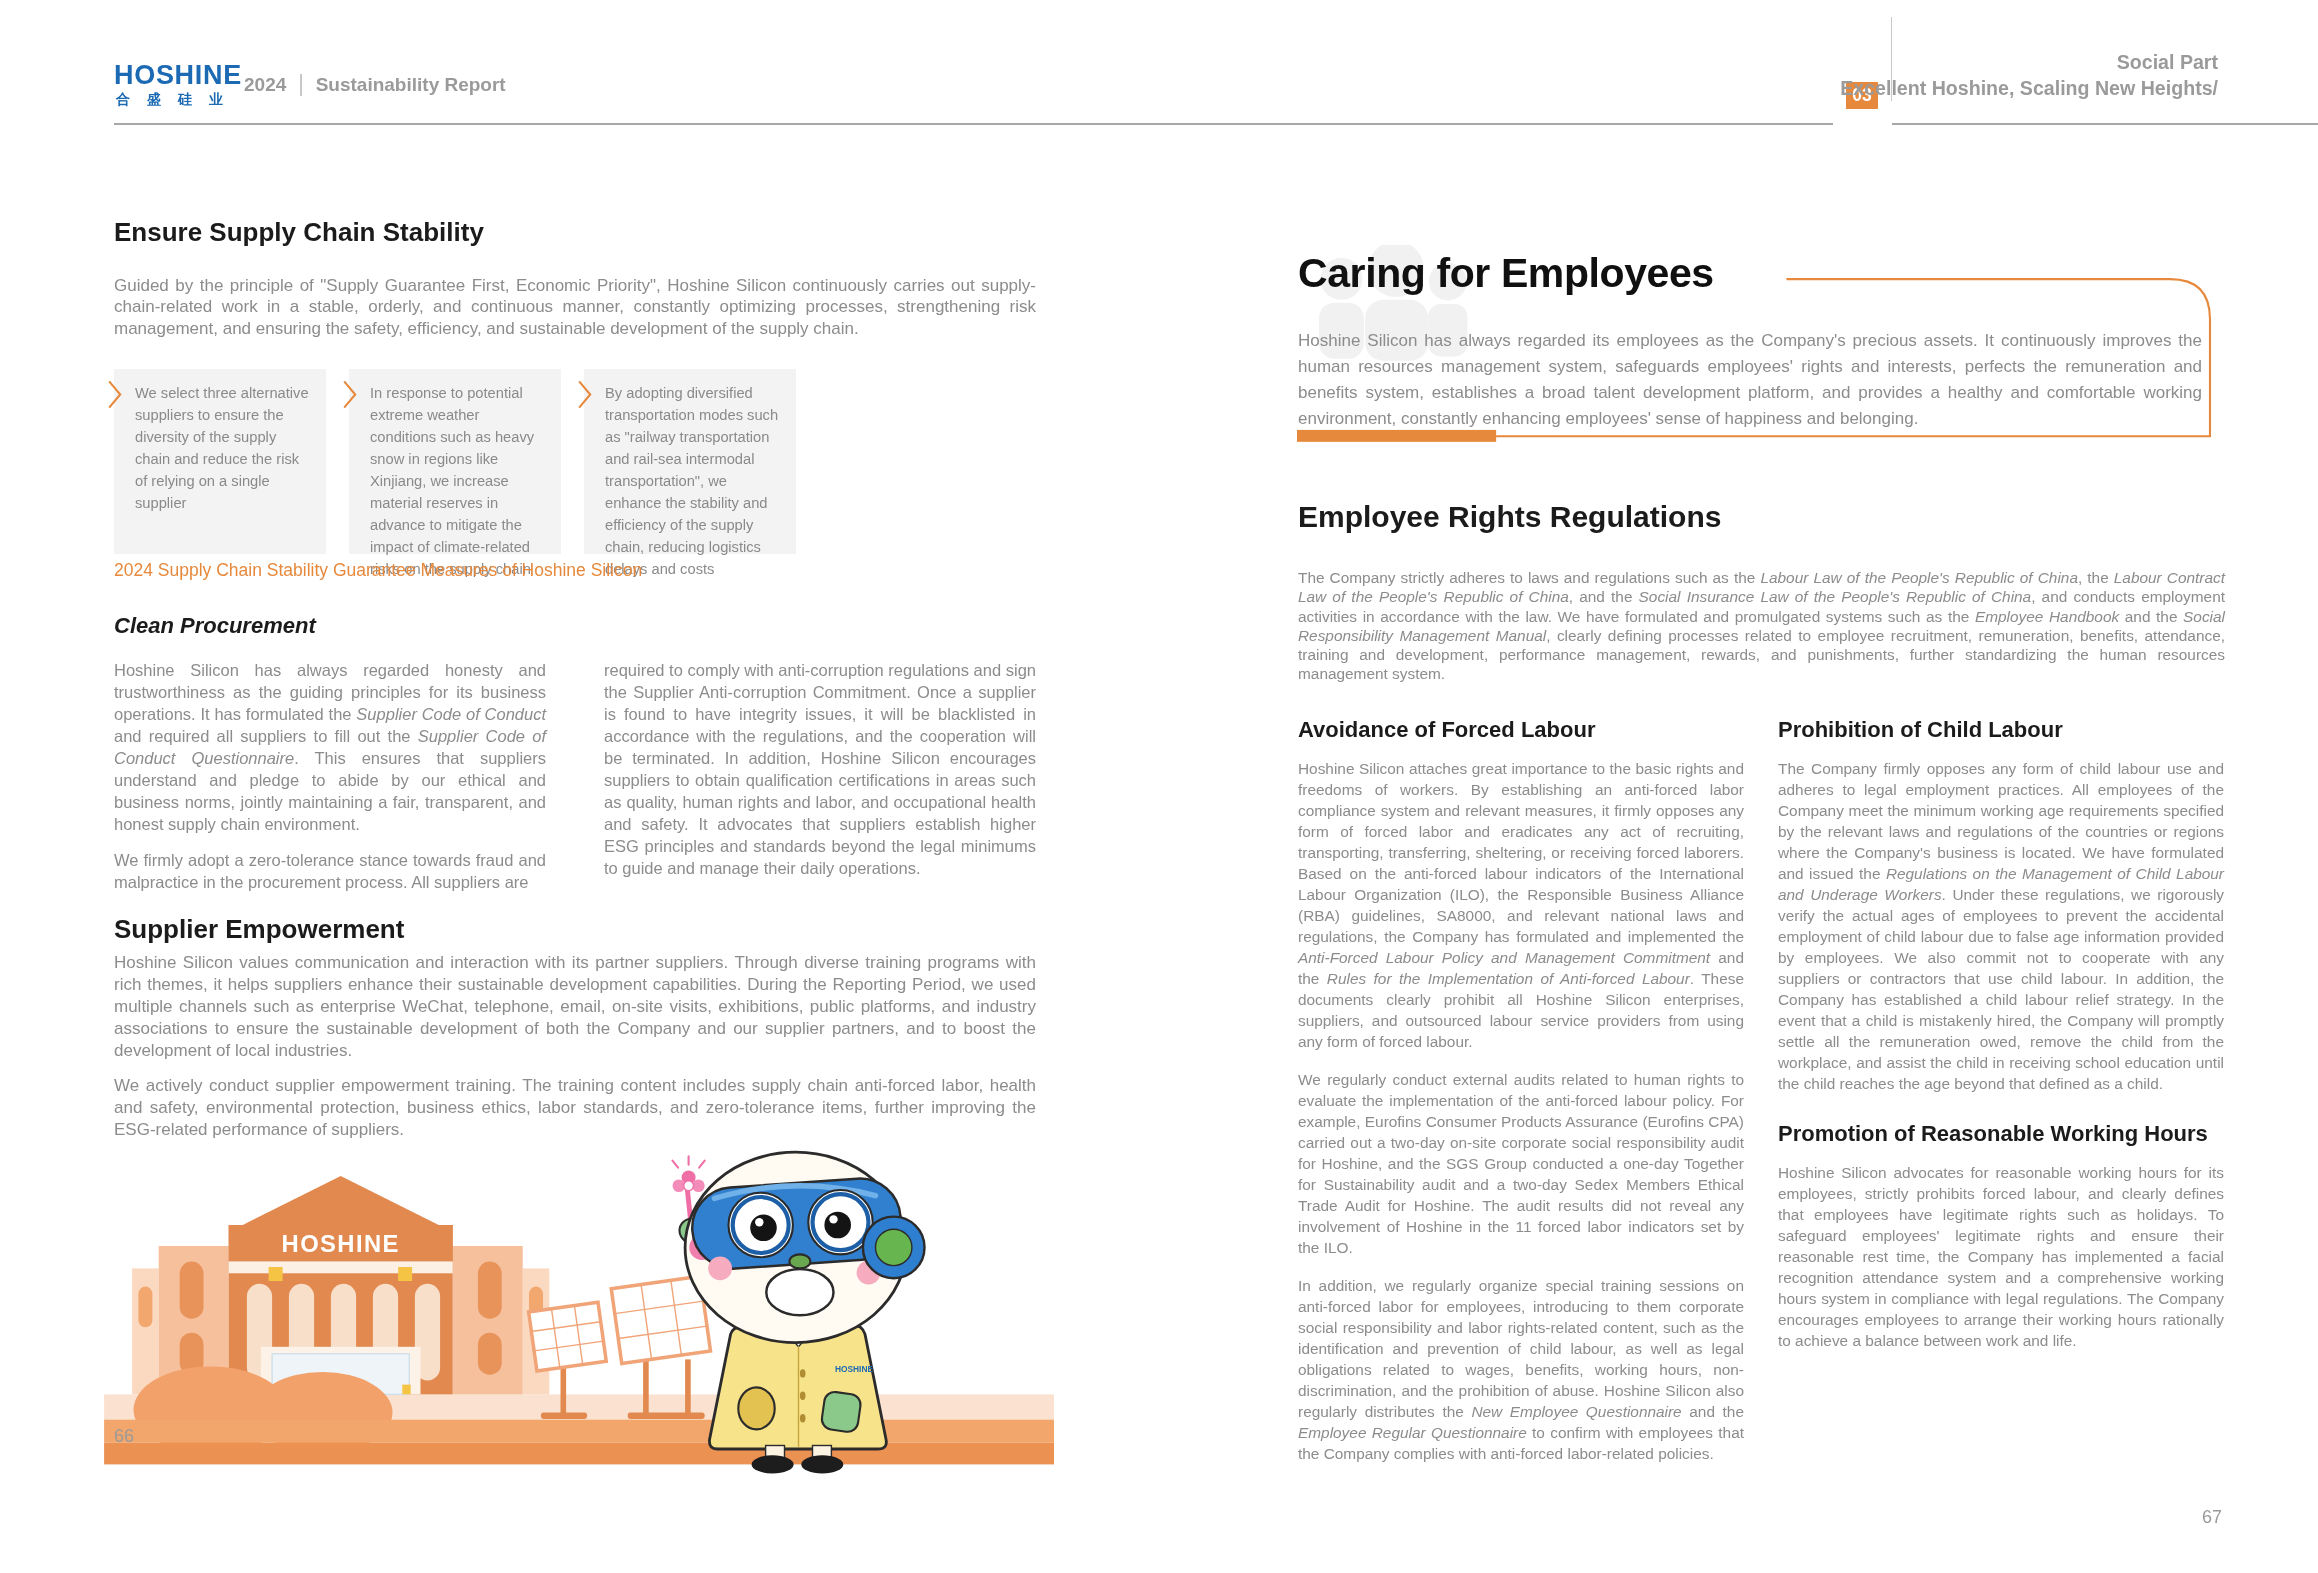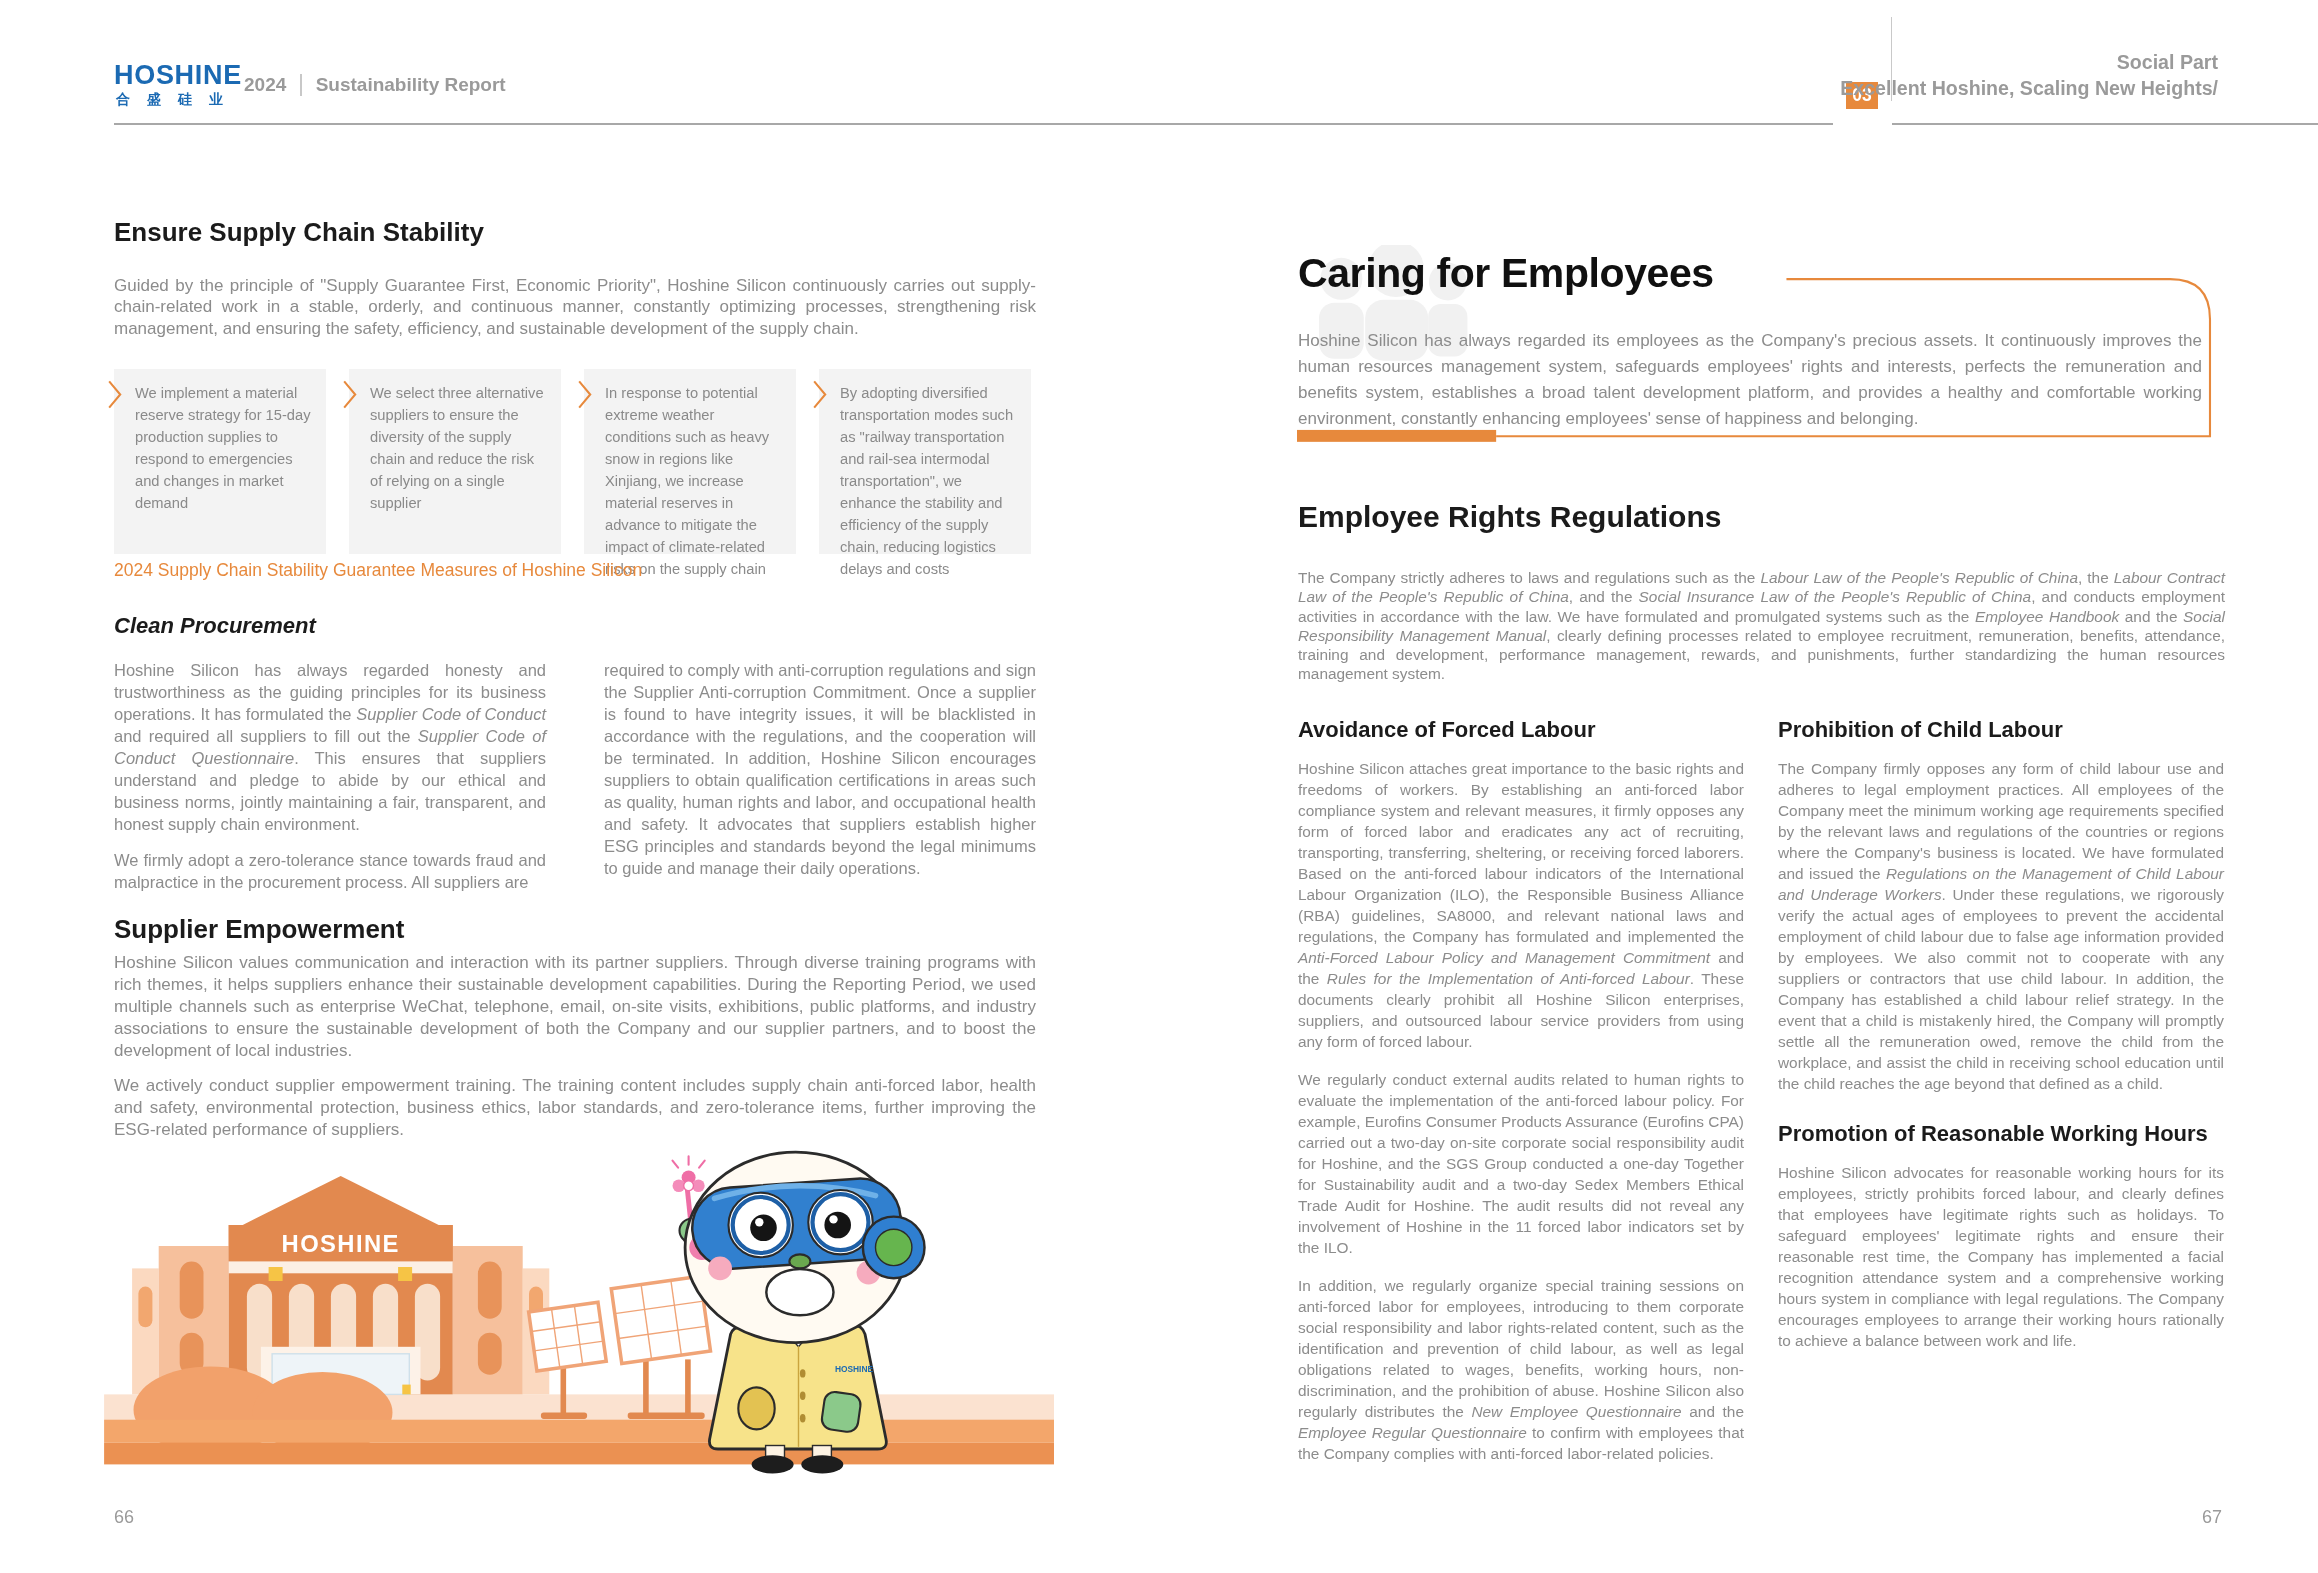--- a/index.html
+++ b/index.html
@@ -32,21 +32,21 @@
   .mbox{width:212px;height:185px;background:var(--box-bg);position:relative;box-sizing:border-box;padding:12.6px 15.4px 0 21px;font-size:14.7px;line-height:22px;color:#8a8a8a;}
   .chev{position:absolute;left:-7px;top:11.2px;}
   .caption{left:114px;top:560px;font-size:17.5px;color:var(--accent);}
   .s2t{left:114px;top:613px;font-size:22px;font-style:italic;}
   .s2cols{left:114px;top:659px;width:922px;display:flex;gap:58px;font-size:16.5px;line-height:22px;}
   .s2cols .col{width:439px;}
   .s3t{left:114px;top:914px;font-size:26px;}
   .s3b{left:114px;top:952px;width:922px;font-size:17px;line-height:22px;}
   .s3b p{margin-bottom:12.6px;}
   .pageno{font-size:18px;color:#9a9a9a;}
-  .p66{left:114px;top:1507px;}
+  .p66{left:114px;top:1426px;}
   .p67{left:2166px;top:1507px;width:56px;text-align:right;}
 
   
   .wm{left:1298px;top:245px;}
   .herot{left:1298px;top:250px;font-size:41px;font-weight:800;color:#101010;letter-spacing:-0.4px;}
   .bracket{left:1297px;top:272px;}
   .intro{left:1298px;top:328px;width:904px;font-size:17px;line-height:26px;}
   .rtitle{left:1298px;top:500px;font-size:30px;}
   .rbody{left:1298px;top:568px;width:927px;font-size:15.4px;line-height:19.3px;}
   .cols2{left:1298px;top:719px;width:927px;display:flex;gap:34px;}
@@ -73,26 +73,20 @@
 <div class="abs vdiv"></div>
 <div class="abs chapter">
   <div>Social Part</div>
   <div>Excellent Hoshine, Scaling New Heights/</div>
 </div>
 
 <div class="abs h-sec s1t">Ensure Supply Chain Stability</div>
 <div class="abs body-txt s1b">Guided by the principle of "Supply Guarantee First, Economic Priority", Hoshine Silicon continuously carries out supply-chain-related work in a stable, orderly, and continuous manner, constantly optimizing processes, strengthening risk management, and ensuring the safety, efficiency, and sustainable development of the supply chain.</div>
 
 <div class="abs boxes">
-  <div class="mbox">
-    <span class="chev"><svg width="15.4" height="29" viewBox="0 0 22 42">
-          <path d="M3 2 L19 21 L3 40" fill="none" style="stroke:var(--accent)" stroke-width="3"></path>
-        </svg></span>
-    <span>We implement a material reserve strategy for 15-day production supplies to respond to emergencies and changes in market demand</span>
-  </div>
   <div class="mbox">
     <span class="chev"><svg width="15.4" height="29" viewBox="0 0 22 42">
           <path d="M3 2 L19 21 L3 40" fill="none" style="stroke:var(--accent)" stroke-width="3"></path>
         </svg></span>
     <span>We select three alternative suppliers to ensure the diversity of the supply chain and reduce the risk of relying on a single supplier</span>
   </div>
   <div class="mbox">
     <span class="chev"><svg width="15.4" height="29" viewBox="0 0 22 42">
           <path d="M3 2 L19 21 L3 40" fill="none" style="stroke:var(--accent)" stroke-width="3"></path>
         </svg></span>

